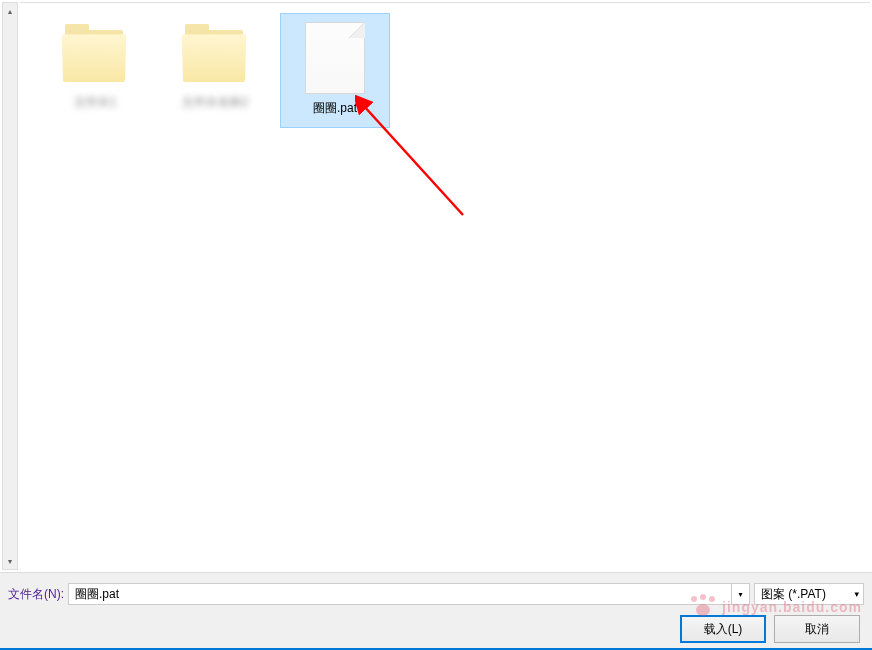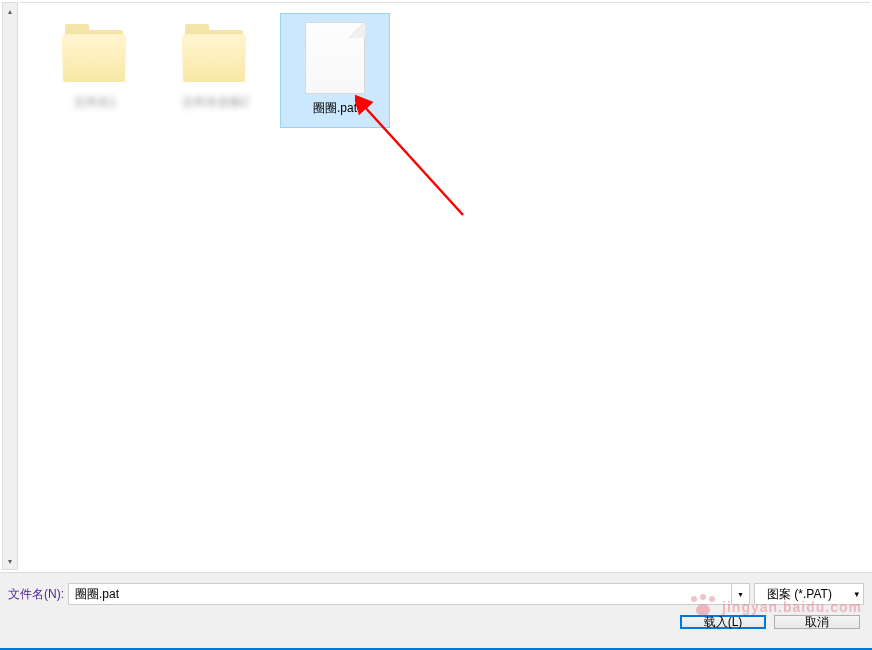--- a/index.html
+++ b/index.html
@@ -182,40 +182,40 @@
       cursor: pointer;
       margin-left: -4px;
     }
     .filter-dropdown {
       width: 110px;
       height: 22px;
       border: 1px solid #ccc;
       background: #fff;
       display: flex;
       align-items: center;
-      padding: 0 12px;
+      padding: 0 6px;
       font-size: 12px;
       cursor: pointer;
       position: relative;
     }
     .filter-dropdown::after {
       content: "▾";
       position: absolute;
       right: 4px;
       font-size: 9px;
     }
     .button-row {
       display: flex;
       justify-content: flex-end;
       gap: 8px;
       padding-right: 4px;
     }
     .btn {
       width: 86px;
-      height: 14px;
+      height: 28px;
       border: 1px solid #adadad;
       background: linear-gradient(to bottom, #f5f5f5 0%, #e8e8e8 100%);
       font-size: 12px;
       font-family: inherit;
       cursor: pointer;
       display: flex;
       align-items: center;
       justify-content: center;
       text-align: center;
     }

